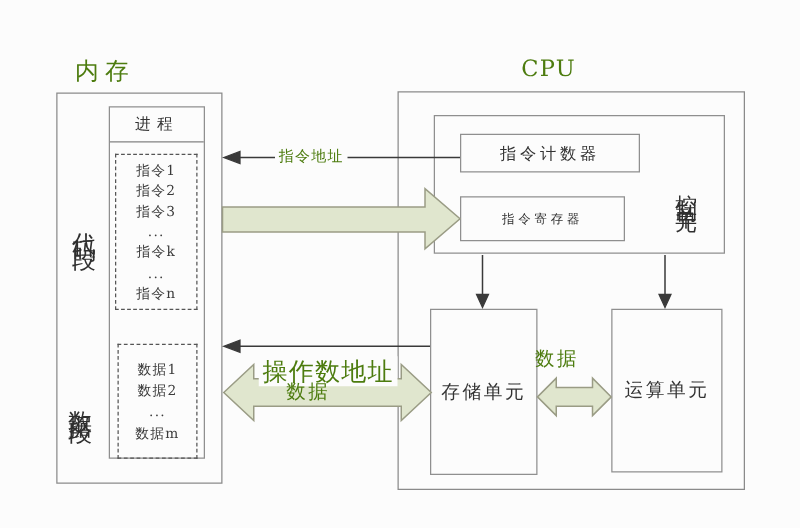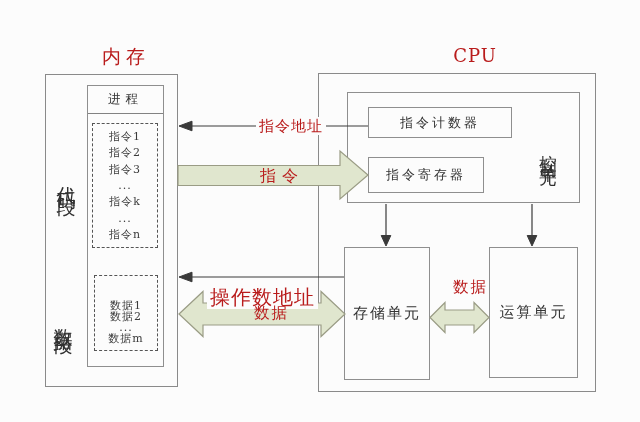--- a/index.html
+++ b/index.html
@@ -28,22 +28,22 @@
     display:flex;flex-direction:column;
     justify-content:space-between;
     align-items:center;
   }
   .listline{
     font-size:11px;line-height:1;color:#3a3a3a;letter-spacing:1px;
     white-space:nowrap;
   }
   .hlabel{
     position:absolute;
-    text-align:right;
-    color:#b91c1c;
+    text-align:left;
+    color:#4d7c0f;
     white-space:nowrap;
   }
   .vlabel{
     position:absolute;
     color:#2f2f2f;
     text-align:center;
     word-break:break-all;
     writing-mode:vertical-rl;
     text-orientation:upright;
   }
@@ -73,36 +73,36 @@
   <div class="dashedbox" style="left:92px;top:123px;width:66px;height:125px;padding:7px 0;">
     <div class="listline">指令1</div>
     <div class="listline">指令2</div>
     <div class="listline">指令3</div>
     <div class="listline">...</div>
     <div class="listline">指令k</div>
     <div class="listline">...</div>
     <div class="listline">指令n</div>
   </div>
 
-  <div class="dashedbox" style="left:94px;top:275px;width:64px;height:76px;padding:24px 0;">
+  <div class="dashedbox" style="left:94px;top:275px;width:64px;height:92px;padding:14px 0;">
     <div class="listline">数据1</div>
     <div class="listline">数据2</div>
     <div class="listline">...</div>
     <div class="listline">数据m</div>
   </div>
 
   <div class="hlabel" style="left:417px;top:45px;width:80px;font-size:18px;letter-spacing:1px;">CPU</div>
 
   <div class="box" style="left:318px;top:73px;width:278px;height:319px;"></div>
 
   <div class="box inner" style="left:347px;top:92px;width:233px;height:111px;"></div>
 
   <div class="box inner centered" style="left:368px;top:107px;width:144px;height:31px;font-size:13px;letter-spacing:3px;">指令计数器</div>
 
-  <div class="box inner centered" style="left:368px;top:157px;width:116px;height:36px;font-size:13px;letter-spacing:3px;font-family:Liberation Mono, monospace;">指令寄存器</div>
+  <div class="box inner centered" style="left:368px;top:157px;width:132px;height:36px;font-size:10px;letter-spacing:3px;font-family:Liberation Mono, monospace;">指令寄存器</div>
 
   <div class="vlabel" style="left:536px;top:99px;height:104px;font-size:17.5px;letter-spacing:5px;">控制单元</div>
 
 
   <div class="box inner centered" style="left:344px;top:247px;width:86px;height:133px;font-size:15px;letter-spacing:2px;">存储单元</div>
 
   <div class="box inner centered" style="left:489px;top:247px;width:89px;height:131px;font-size:15px;letter-spacing:2px;">运算单元</div>
 
   <div class="hlabel" style="left:428px;top:277px;width:60px;font-size:15.5px;letter-spacing:2px;">数据</div>
 
@@ -127,25 +127,24 @@
     <g stroke="#3a3a3a" fill="#3a3a3a">
       <line x1="386" y1="204" x2="386" y2="237" stroke-width="1.2"></line>
       <polygon points="386,246 381.2,235.5 390.8,235.5" stroke-width="1"></polygon>
     </g>
     <g stroke="#3a3a3a" fill="#3a3a3a">
       <line x1="532" y1="204" x2="532" y2="237" stroke-width="1.2"></line>
       <polygon points="532,246 527.2,235.5 536.8,235.5" stroke-width="1"></polygon>
     </g>
   </svg>
 
-  <div class="hlabel" style="left:232px;top:117px;width:94px;font-size:15px;letter-spacing:1px;">
+  <div class="hlabel" style="left:220px;top:117px;width:94px;font-size:12px;letter-spacing:1px;">
     <span class="masked">指令地址</span>
   </div>
 
-  <div class="hlabel" style="left:234px;top:166px;width:70px;font-size:16px;letter-spacing:6px;">指令</div>
 
   <div class="hlabel" style="left:207px;top:284px;width:100px;font-size:20px;letter-spacing:1px;">
     <span class="masked">操作数地址</span>
   </div>
 
   <div class="hlabel" style="left:229px;top:303px;width:60px;font-size:15.5px;letter-spacing:2px;">数据</div>
 
 </div>
 
 </body></html>

